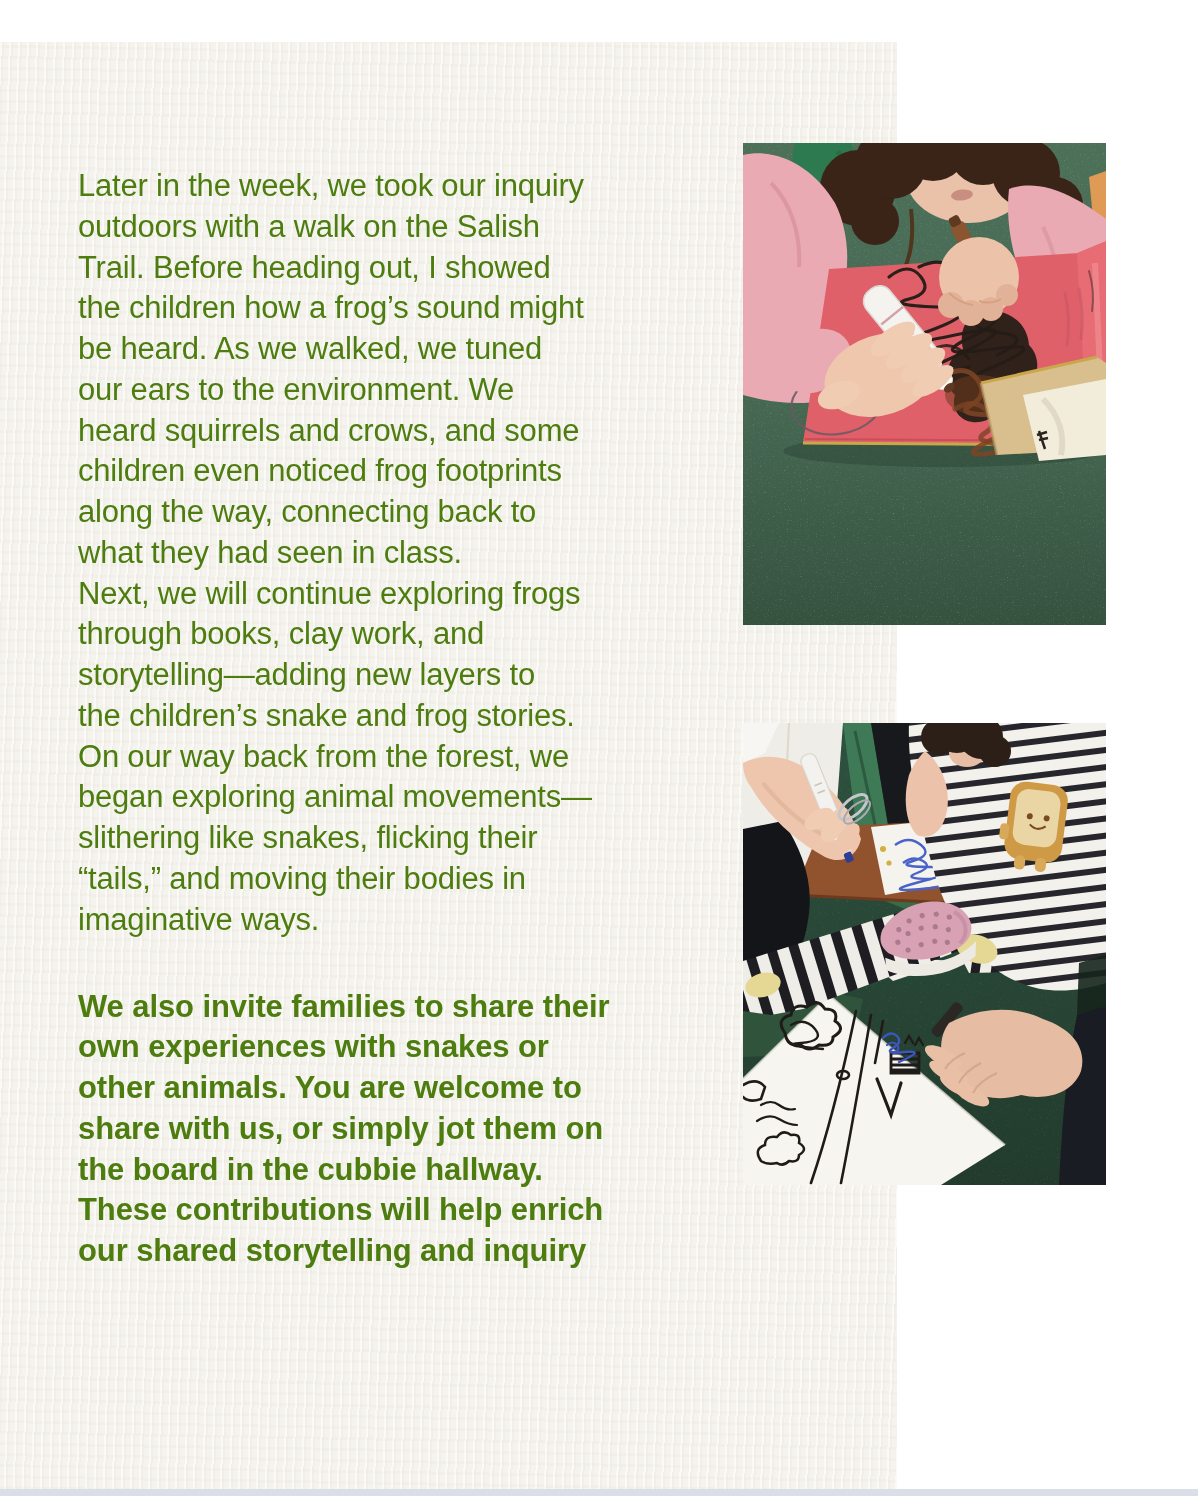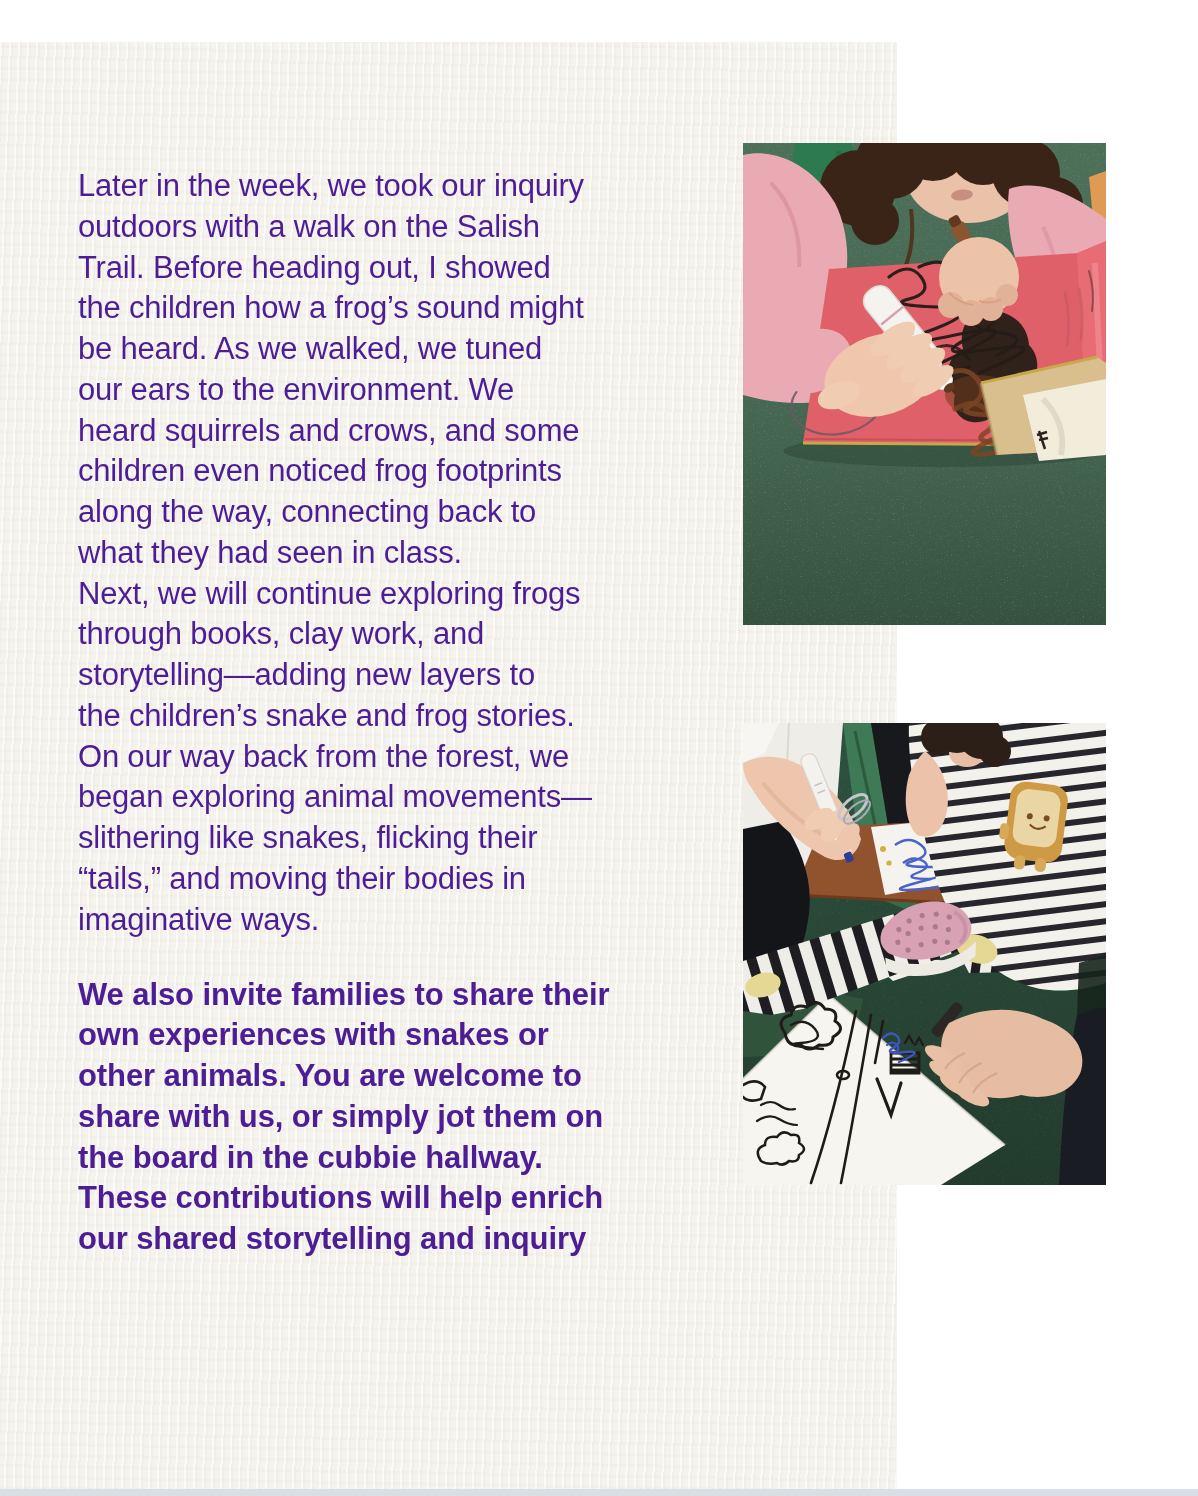--- a/index.html
+++ b/index.html
@@ -10,27 +10,27 @@
   }
   .page{position:absolute;inset:0;}
   .paper-bg{
     position:absolute;left:0;top:42px;width:897px;height:1447px;
     background-color:#f5f3ee;
     background-image:
       repeating-linear-gradient(92deg, rgba(255,255,255,0.55) 0 2px, rgba(233,229,220,0.30) 2px 4px, rgba(255,255,255,0) 4px 9px),
       repeating-linear-gradient(1deg, rgba(236,232,224,0.35) 0 3px, rgba(255,255,255,0) 3px 11px);
   }
   .text-column{
-    position:absolute;left:78px;top:166px;width:640px;color:#4c1d95;
+    position:absolute;left:78px;top:166px;width:640px;color:#4d7c0f;
   }
   .body-text{
     margin:0;font-size:31px;line-height:40.77px;letter-spacing:-0.2px;
     white-space:pre-line;font-weight:400;
   }
-  .body-text.bold{font-weight:700;margin-top:34px;letter-spacing:-0.1px;}
+  .body-text.bold{font-weight:700;margin-top:46px;letter-spacing:-0.1px;}
   .photo{position:absolute;overflow:hidden;background:#3c5a49;}
   .photo-top{left:743px;top:143px;width:363px;height:482px;}
   .photo-bottom{left:743px;top:723px;width:363px;height:462px;}
   .photo svg{display:block;width:100%;height:100%;}
   .bottom-bar{
     position:absolute;left:0;top:1489px;width:1198px;height:7px;background:#d9dee7;
   }
 </style>
 </head>
 <body>

